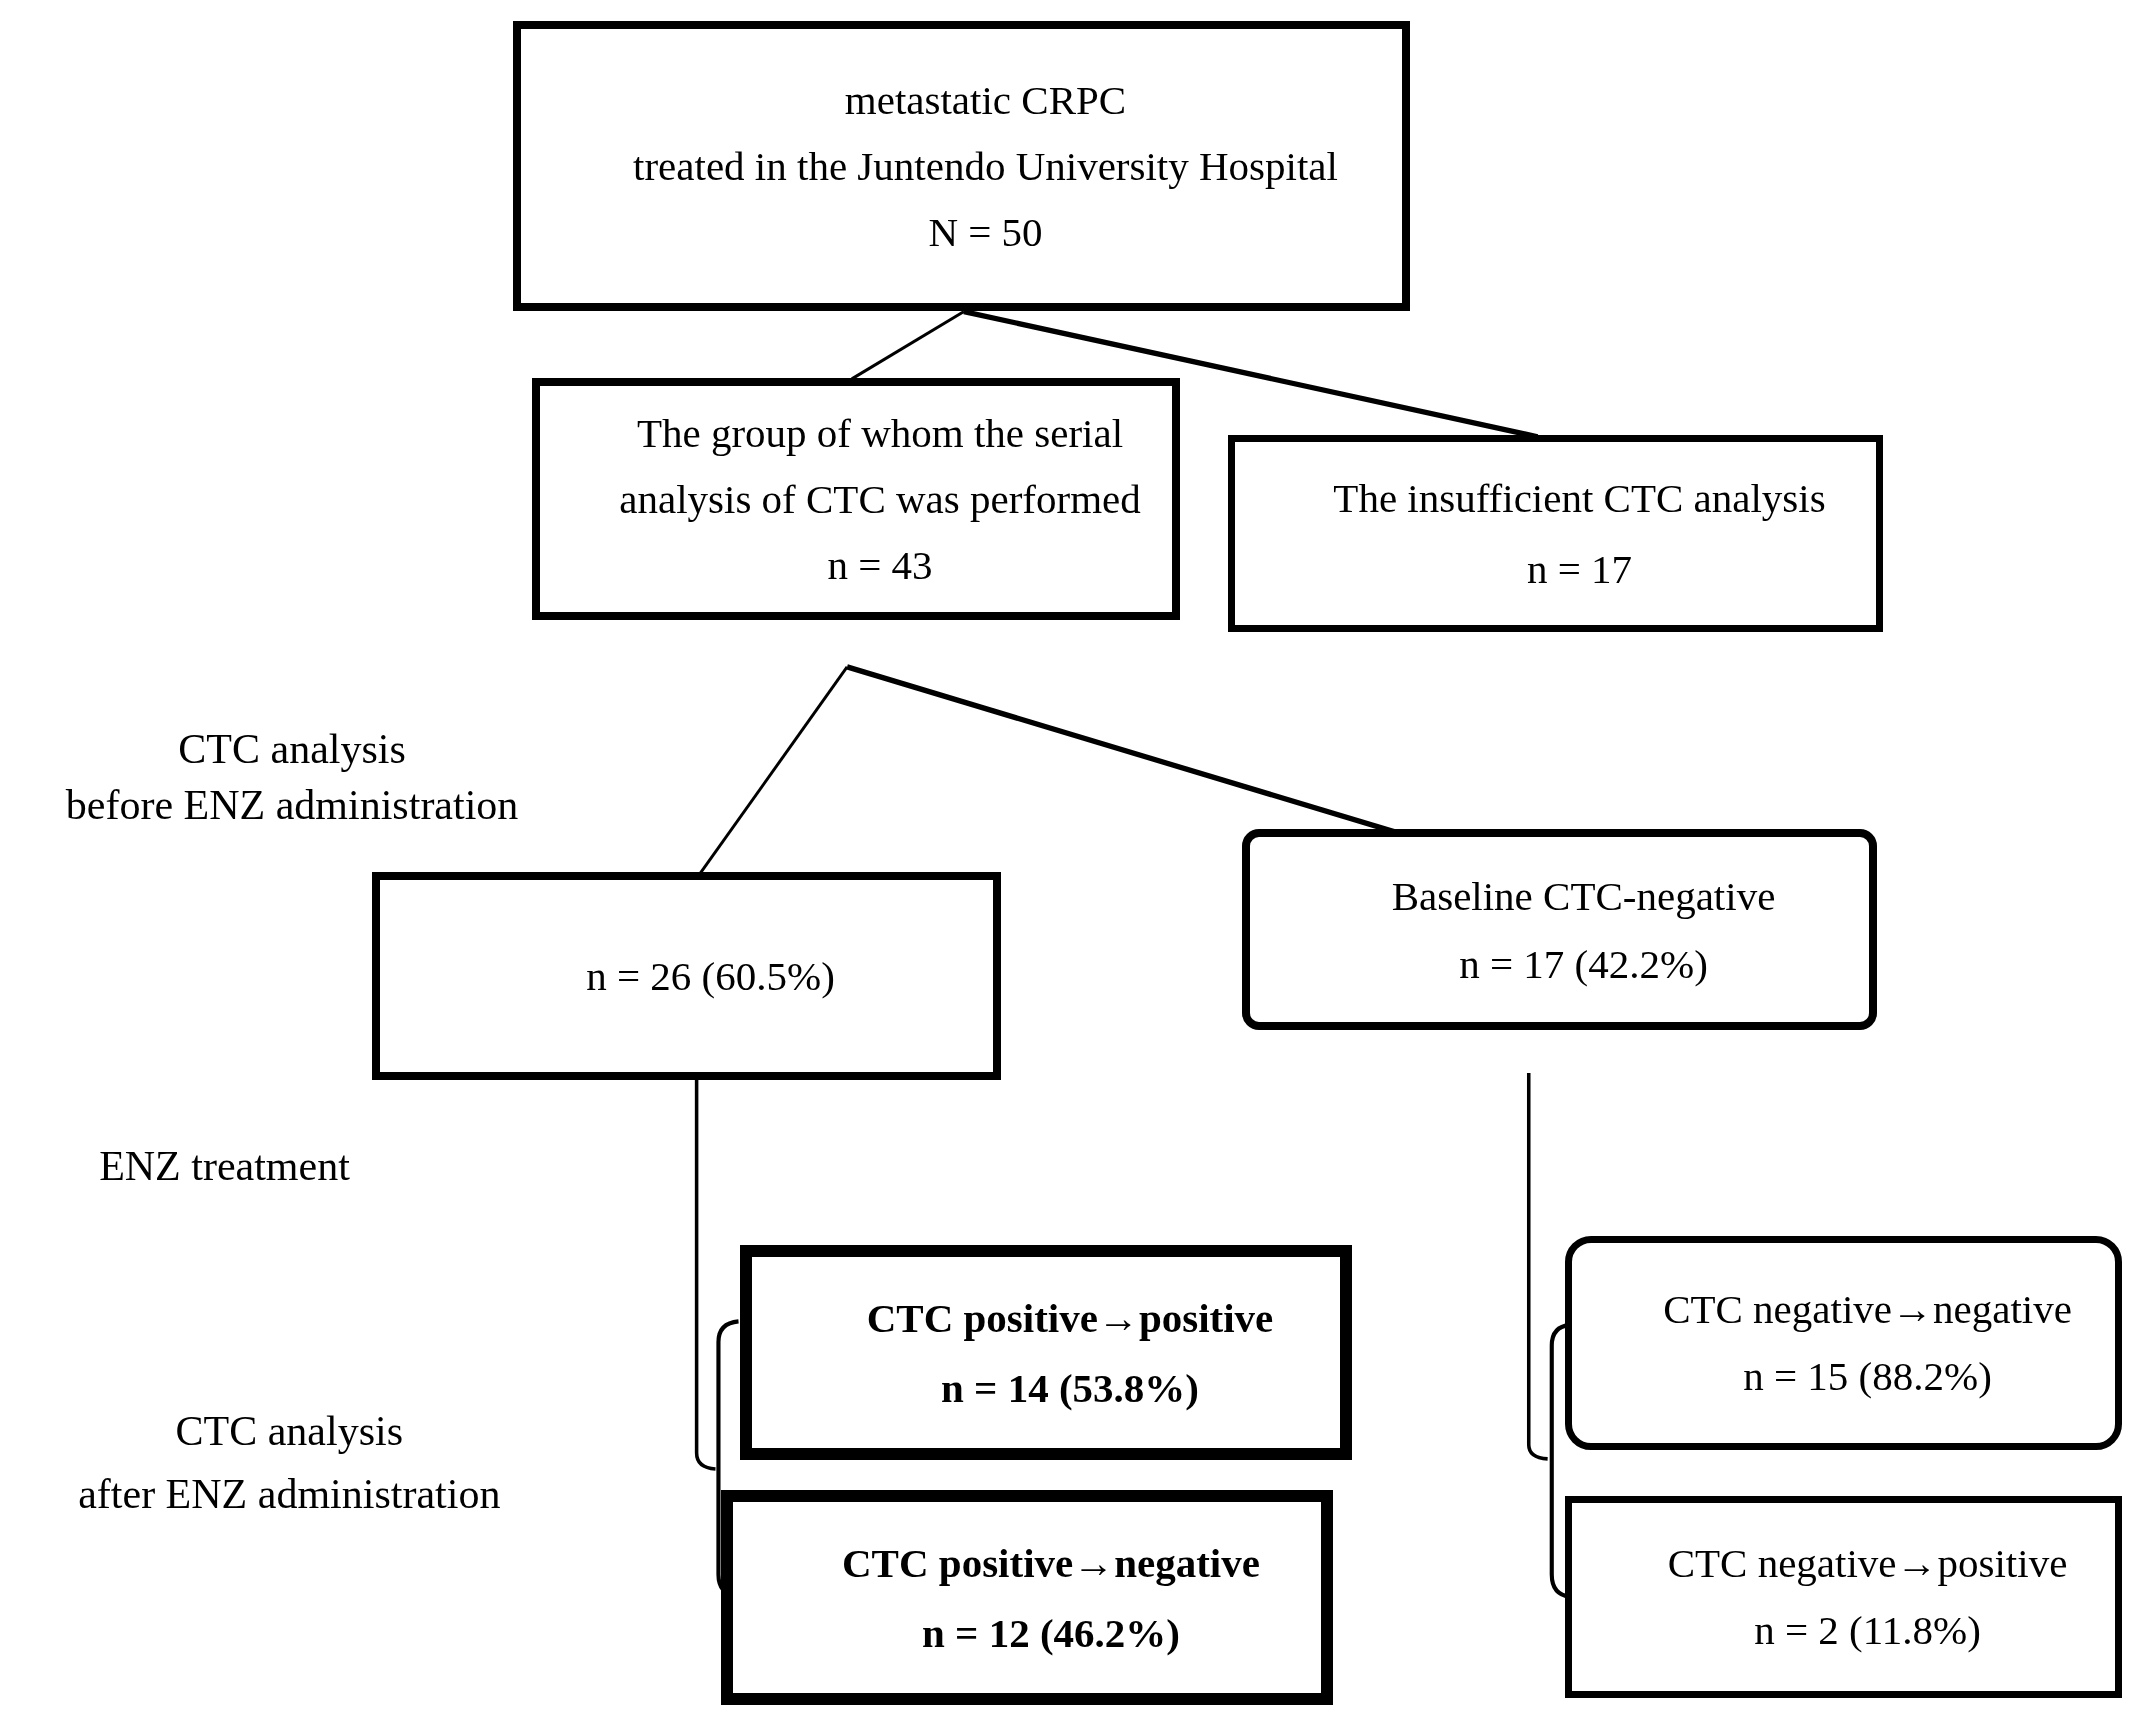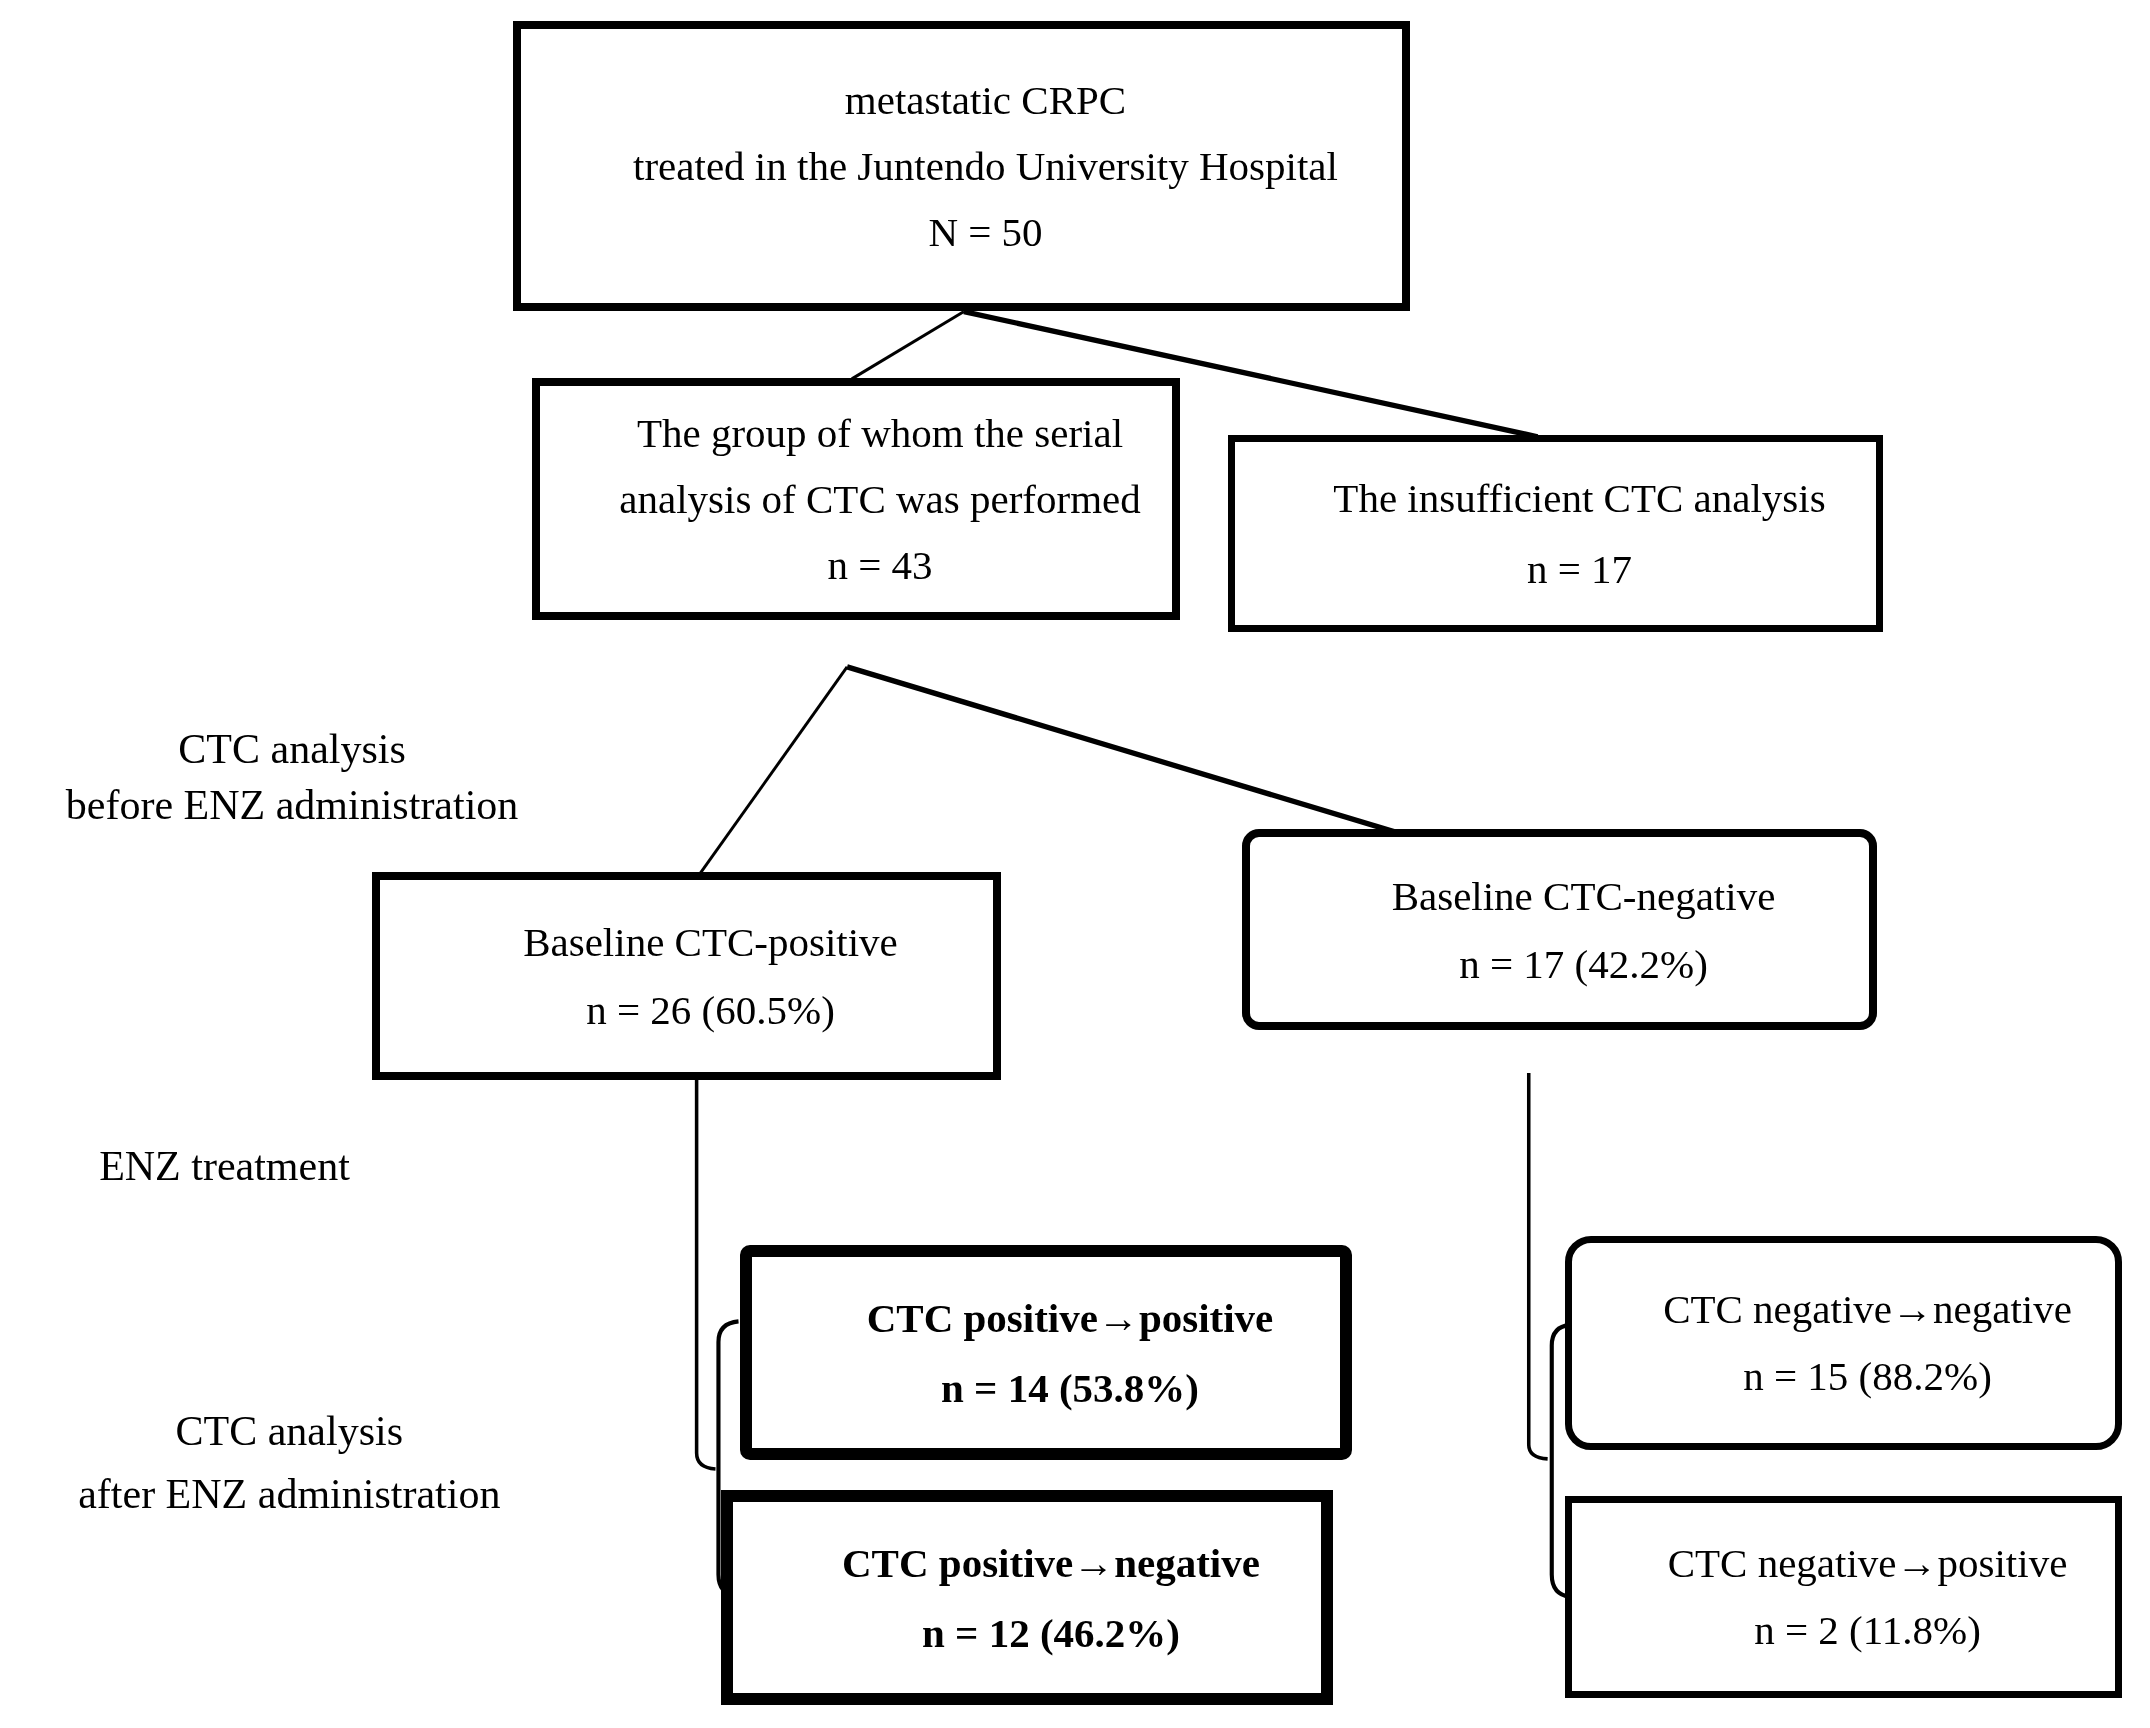--- a/index.html
+++ b/index.html
@@ -72,30 +72,29 @@
     <div>analysis of CTC was performed</div>
     <div>n = 43</div>
   </div>
 
   <div class="box thin" style="left:1228px; top:435px; width:655px; height:197px; line-height:71px;">
     <div>The insufficient CTC analysis</div>
     <div>n = 17</div>
   </div>
 
   <div class="box" style="left:372px; top:872px; width:629px; height:208px; line-height:68px;">
-    <div>Baseline CTC-positive</div>
     <div>n = 26 (60.5%)</div>
   </div>
 
   <div class="box" style="left:1242px; top:829px; width:635px; height:201px; line-height:68px;border-radius:17px;">
     <div>Baseline CTC-negative</div>
     <div>n = 17 (42.2%)</div>
   </div>
 
-  <div class="box heavy" style="left:740px; top:1245px; width:612px; height:215px; line-height:70px;border-radius:10px;">
+  <div class="box heavy" style="left:740px; top:1245px; width:612px; height:215px; line-height:70px;">
     <div>CTC positive→positive</div>
     <div>n = 14 (53.8%)</div>
   </div>
 
   <div class="box heavy" style="left:721px; top:1490px; width:612px; height:215px; line-height:70px;">
     <div>CTC positive→negative</div>
     <div>n = 12 (46.2%)</div>
   </div>
 
   <div class="box thin" style="left:1565px; top:1236px; width:557px; height:214px; line-height:67px;border-radius:26px;">

